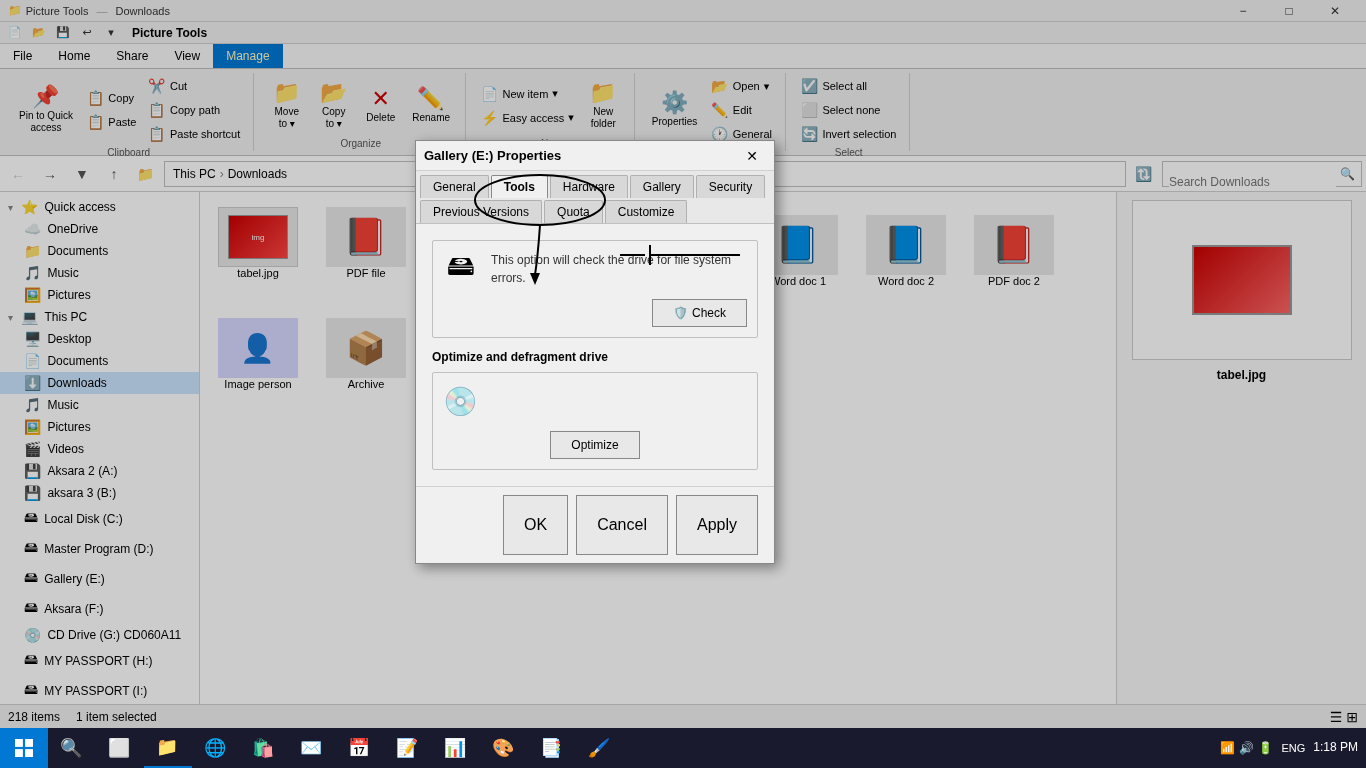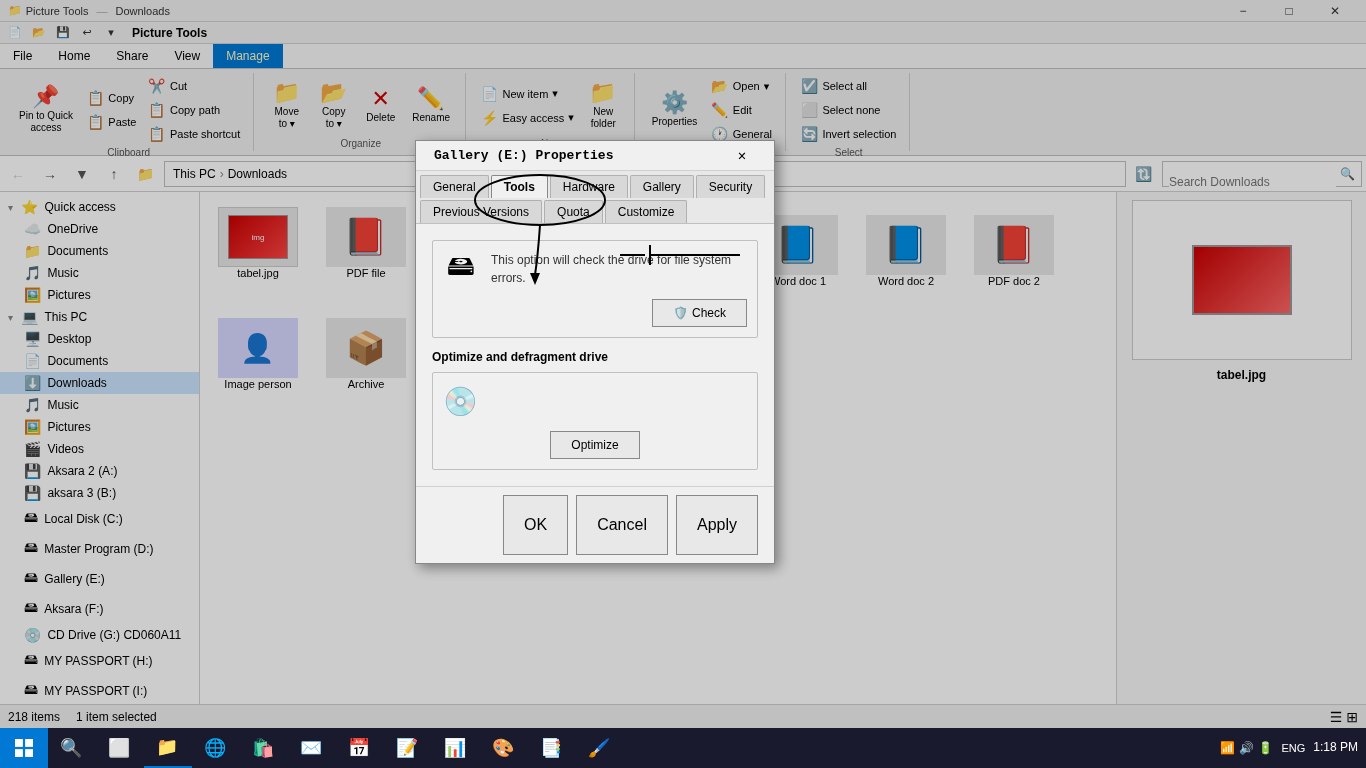--- a/index.html
+++ b/index.html
@@ -71,21 +71,21 @@
 
     
     .status-bar { height: 24px; background: #f0f0f0; border-top: 1px solid #d0d0d0; display: flex; align-items: center; padding: 0 8px; gap: 16px; font-size: 12px; }
     .status-right { margin-left: auto; display: flex; gap: 4px; }
 
     
     .overlay { position: absolute; top: 0; left: 0; width: 100%; height: 100%; background: rgba(0,0,0,0.2); z-index: 500; }
 
     
     .dialog { position: absolute; top: 140px; left: 415px; width: 360px; background: #f0f0f0; border: 1px solid #888; box-shadow: 4px 4px 12px rgba(0,0,0,0.4); z-index: 600; }
-    .dialog-title { height: 30px; background: #f0f0f0; display: flex; align-items: center; padding: 0 18px; border-bottom: 1px solid #d0d0d0; font-family: Liberation Mono, monospace; }
+    .dialog-title { height: 30px; background: #f0f0f0; display: flex; align-items: center; padding: 0 8px; border-bottom: 1px solid #d0d0d0; }
     .dialog-title-text { font-size: 13px; font-weight: 600; flex: 1; }
     .dialog-close { width: 28px; height: 28px; display: flex; align-items: center; justify-content: center; cursor: pointer; font-size: 14px; border: 1px solid transparent; }
     .dialog-tabs { display: flex; flex-wrap: wrap; background: #e8e8e8; border-bottom: 1px solid #c0c0c0; padding: 4px 4px 0; gap: 2px; }
     .dialog-tab { padding: 4px 12px; font-size: 12px; cursor: pointer; background: #d8d8d8; border: 1px solid #b0b0b0; border-bottom: none; border-radius: 2px 2px 0 0; }
     .dialog-tab.active { background: #f0f0f0; border-color: #888; font-weight: 600; }
     .dialog-content { padding: 16px; }
     .dialog-section-title { font-size: 12px; font-weight: 600; margin-bottom: 8px; }
     .dialog-error-row { display: flex; align-items: center; gap: 12px; margin-bottom: 12px; }
     .dialog-drive-icon { width: 36px; height: 36px; font-size: 28px; display: flex; align-items: center; justify-content: center; }
     .dialog-error-text { font-size: 12px; color: #333; flex: 1; line-height: 1.5; }

